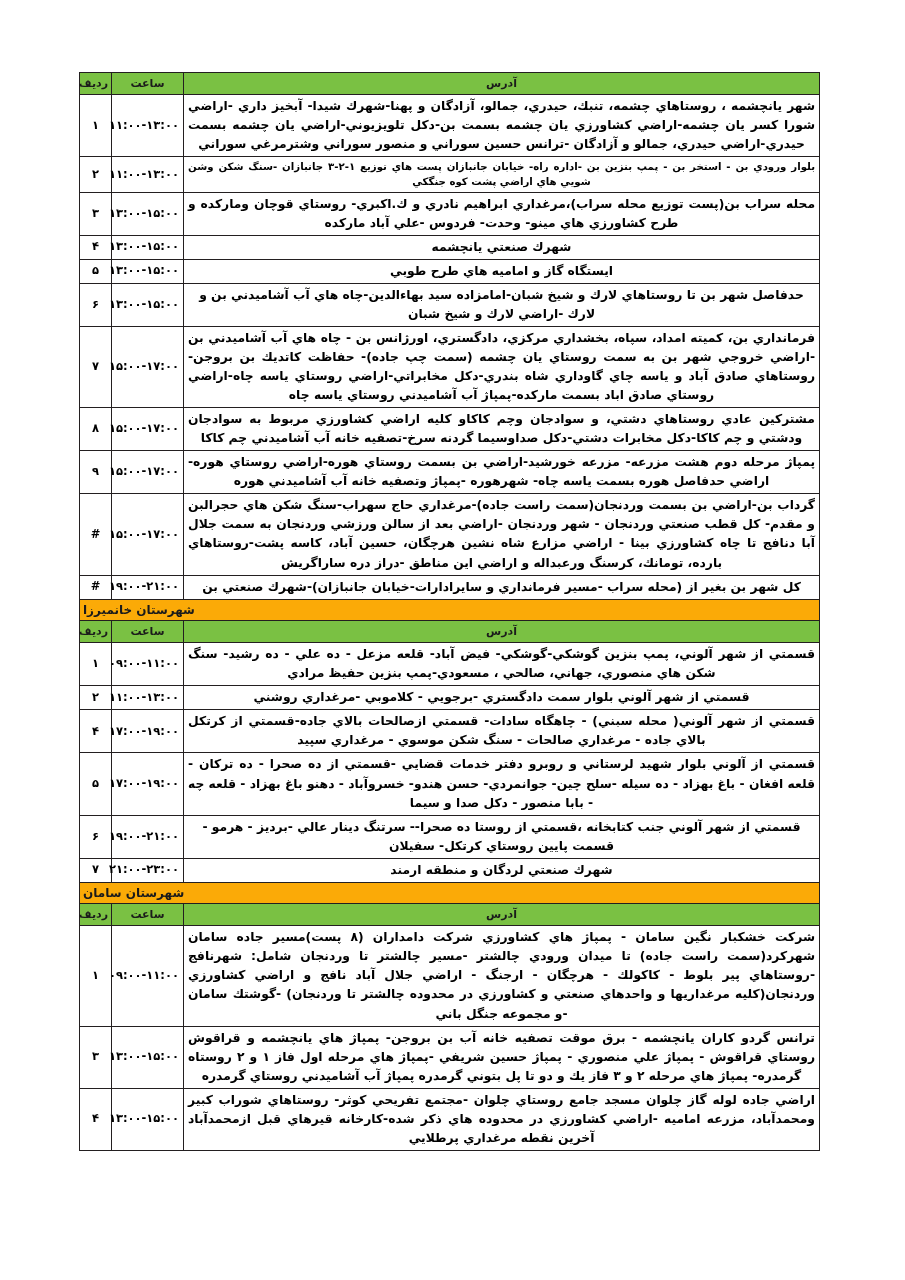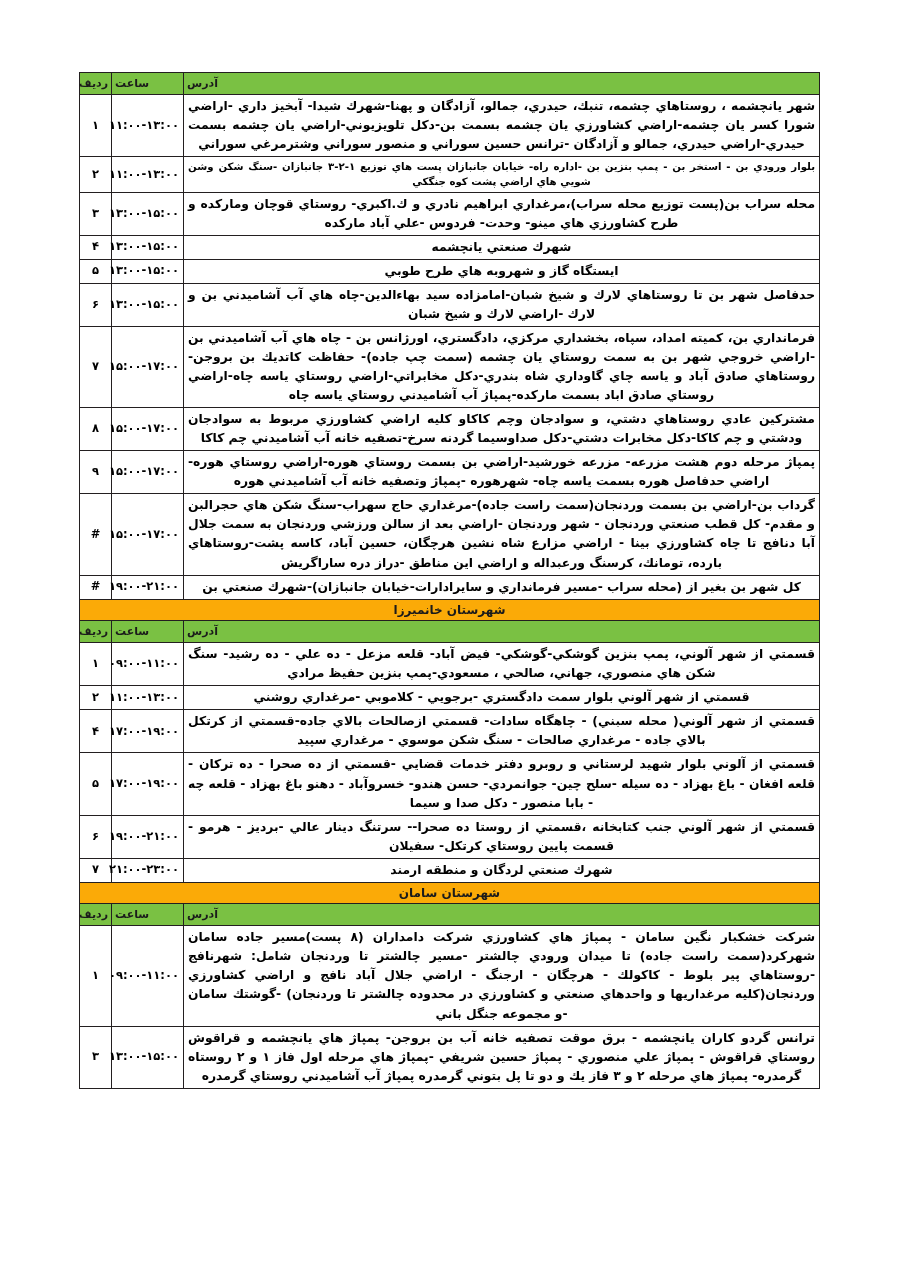--- a/index.html
+++ b/index.html
@@ -47,31 +47,31 @@
   }
   col.c-num   { width: 32px; }
   col.c-time  { width: 72px; }
   col.c-addr  { width: 636px; }
 
   
   tr.head-row th {
     background: #7ac143;
     color: #1b1b1b;
     font-size: 11px;
-    text-align: left;
+    text-align: center;
     height: 22px;
     padding: 1px 3px;
   }
   
   tr.section-row td {
     background: #fbaa07;
     color: #1b1b1b;
     font-size: 12px;
     font-weight: bold;
-    text-align: center;
+    text-align: left;
     height: 21px;
     padding: 1px 3px;
   }
   
   td.num {
     text-align: center;
     font-size: 11.5px;
     padding: 2px 2px;
   }
   td.time {
@@ -86,20 +86,21 @@
     text-align-last: center;
     font-size: 12.3px;
     padding: 3px 9px;
     margin-left: 8px;
   }
   td.addr.small {
     font-size: 10.2px;
     line-height: 1.5;
   }
   td.addr.center {
+    text-align: center;
     text-align-last: center;
   }
 </style>
 </head>
 <body>
 
 <div class="page">
   <div class="table-wrap">
     <table class="outage">
       <colgroup>
@@ -127,21 +128,21 @@
             <td class="addr">محله سراب بن(پست توزيع محله سراب)،مرغداري ابراهيم نادري و ك.اكبري- روستاي قوچان وماركده و طرح كشاورزي هاي مينو- وحدت- فردوس -علي آباد ماركده</td>
             <td class="time">۱۳:۰۰-۱۵:۰۰</td>
             <td class="num">۳</td>
           </tr>
           <tr>
             <td class="addr center">شهرك صنعتي يانچشمه</td>
             <td class="time">۱۳:۰۰-۱۵:۰۰</td>
             <td class="num">۴</td>
           </tr>
           <tr>
-            <td class="addr center">ايستگاه گاز و شهروبه هاي طرح طوبي</td>
+            <td class="addr center">ايستگاه گاز و اماميه هاي طرح طوبي</td>
             <td class="time">۱۳:۰۰-۱۵:۰۰</td>
             <td class="num">۵</td>
           </tr>
           <tr>
             <td class="addr center">حدفاصل شهر بن تا روستاهاي لارك و شيخ شبان-امامزاده سيد بهاءالدين-چاه هاي آب آشاميدني بن و لارك -اراضي لارك و شيخ شبان</td>
             <td class="time">۱۳:۰۰-۱۵:۰۰</td>
             <td class="num">۶</td>
           </tr>
           <tr>
             <td class="addr">فرمانداري بن، كميته امداد، سپاه، بخشداري مركزي، دادگستري، اورژانس بن - چاه هاي آب آشاميدني بن -اراضي خروجي شهر بن به سمت روستاي يان چشمه (سمت چپ جاده)- حفاظت كاتديك بن بروجن-روستاهاي صادق آباد و ياسه چاي گاوداري شاه بندري-دكل مخابراتي-اراضي روستاي ياسه چاه-اراضي روستاي صادق اباد بسمت ماركده-پمپاژ آب آشاميدني روستاي ياسه چاه</td>
@@ -216,17 +217,22 @@
           </tr>
           <tr>
             <td class="addr">شركت خشكبار نگين سامان - پمپاژ هاي كشاورزي شركت دامداران (۸ پست)مسير جاده سامان شهركرد(سمت راست جاده) تا ميدان ورودي چالشتر -مسير چالشتر تا وردنجان شامل: شهرنافج  -روستاهاي پير بلوط - كاكولك - هرچگان - ارجنگ - اراضي جلال آباد نافج و اراضي كشاورزي وردنجان(كليه مرغداريها و واحدهاي صنعتي و كشاورزي در محدوده چالشتر تا وردنجان) -گوشتك سامان -و مجموعه جنگل باني</td>
             <td class="time">۰۹:۰۰-۱۱:۰۰</td>
             <td class="num">۱</td>
           </tr>
           <tr>
             <td class="addr">ترانس گردو كاران يانچشمه - برق موقت تصفيه خانه آب بن بروجن- پمپاژ هاي يانچشمه و قراقوش  روستاي قراقوش - پمپاژ علي منصوري - پمپاژ حسين شريفي -پمپاژ هاي مرحله اول فاز ۱ و ۲ روستاه گرمدره- پمپاژ هاي مرحله ۲ و ۳ فاز يك و دو تا پل بتوني گرمدره پمپاژ آب آشاميدني روستاي گرمدره</td>
             <td class="time">۱۳:۰۰-۱۵:۰۰</td>
             <td class="num">۳</td>
+          </tr>
+          <tr>
+            <td class="addr">اراضي جاده لوله گاز چلوان مسجد جامع روستاي چلوان -مجتمع تفريحي كوثر- روستاهاي شوراب كبير ومحمدآباد، مزرعه اماميه -اراضي كشاورزي در محدوده هاي ذكر شده-كارخانه قيرهاي قبل ازمحمدآباد آخرين نقطه مرغداري پرطلايي</td>
+            <td class="time">۱۳:۰۰-۱۵:۰۰</td>
+            <td class="num">۴</td>
           </tr>
         </tbody>
     </table>
   </div>
 </div>
 
 </body></html>

